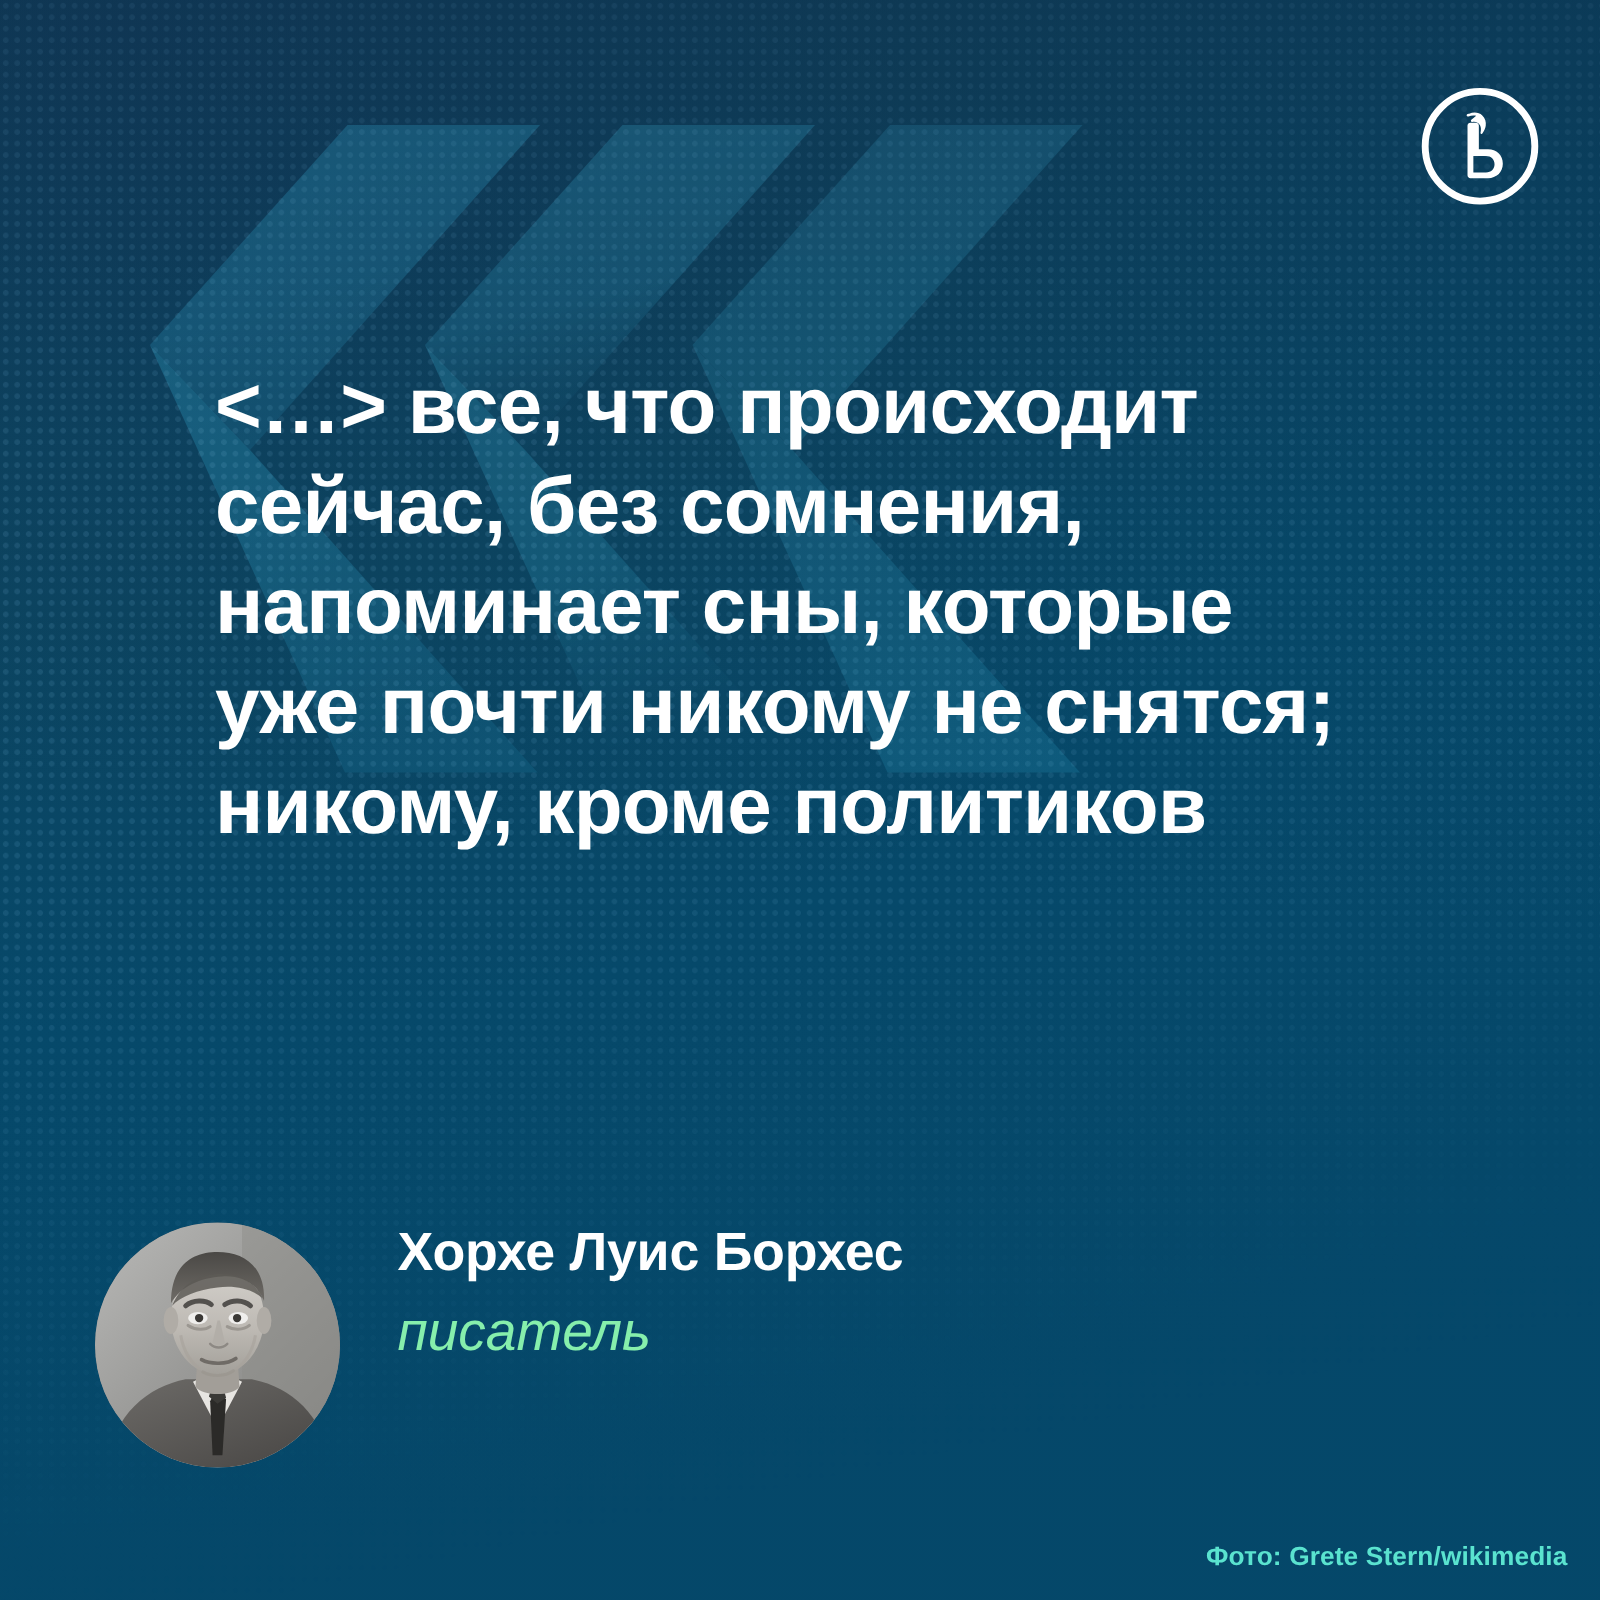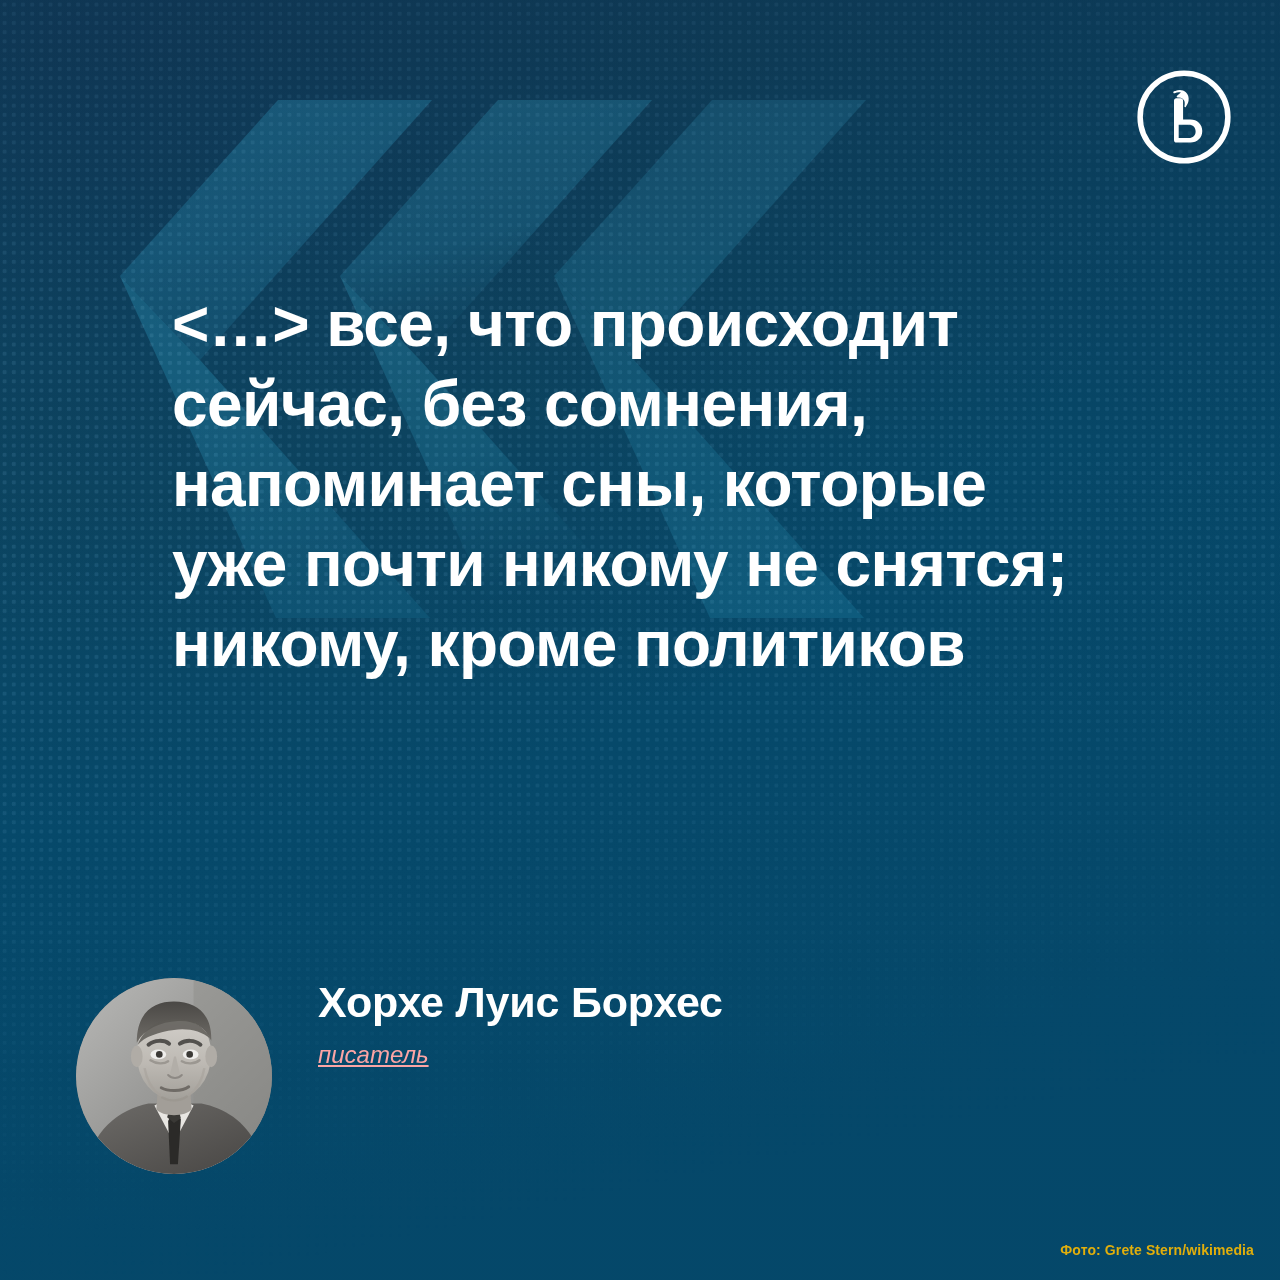--- a/index.html
+++ b/index.html
@@ -91,46 +91,45 @@
   .avatar svg { display: block; width: 100%; height: 100%; }
   .author-text { padding-bottom: 6px; }
   .author-name {
     color: #ffffff;
     font-size: 43px;
     font-weight: 700;
     letter-spacing: -0.2px;
     line-height: 1.15;
   }
   .author-role {
-    color: #fca5a5;
-    font-size: 24px;
+    color: #86efac;
+    font-size: 44px;
     font-style: italic;
     font-weight: 400;
     margin-top: 14px;
     line-height: 1.15;
-    text-decoration: underline;
   }
 
   
   .logo {
     position: absolute;
     right: 45px;
     top: 66px;
     width: 102px;
     height: 102px;
   }
   .logo svg { display: block; width: 100%; height: 100%; }
 
   
   .credit {
     position: absolute;
     right: 26px;
     bottom: 22px;
-    color: #eab308;
-    font-size: 14px;
+    color: #5eead4;
+    font-size: 21px;
     font-weight: 700;
     letter-spacing: 0.1px;
     opacity: 0.96;
   }
 </style>
 </head>
 <body>
 
 <div id="card">
 

